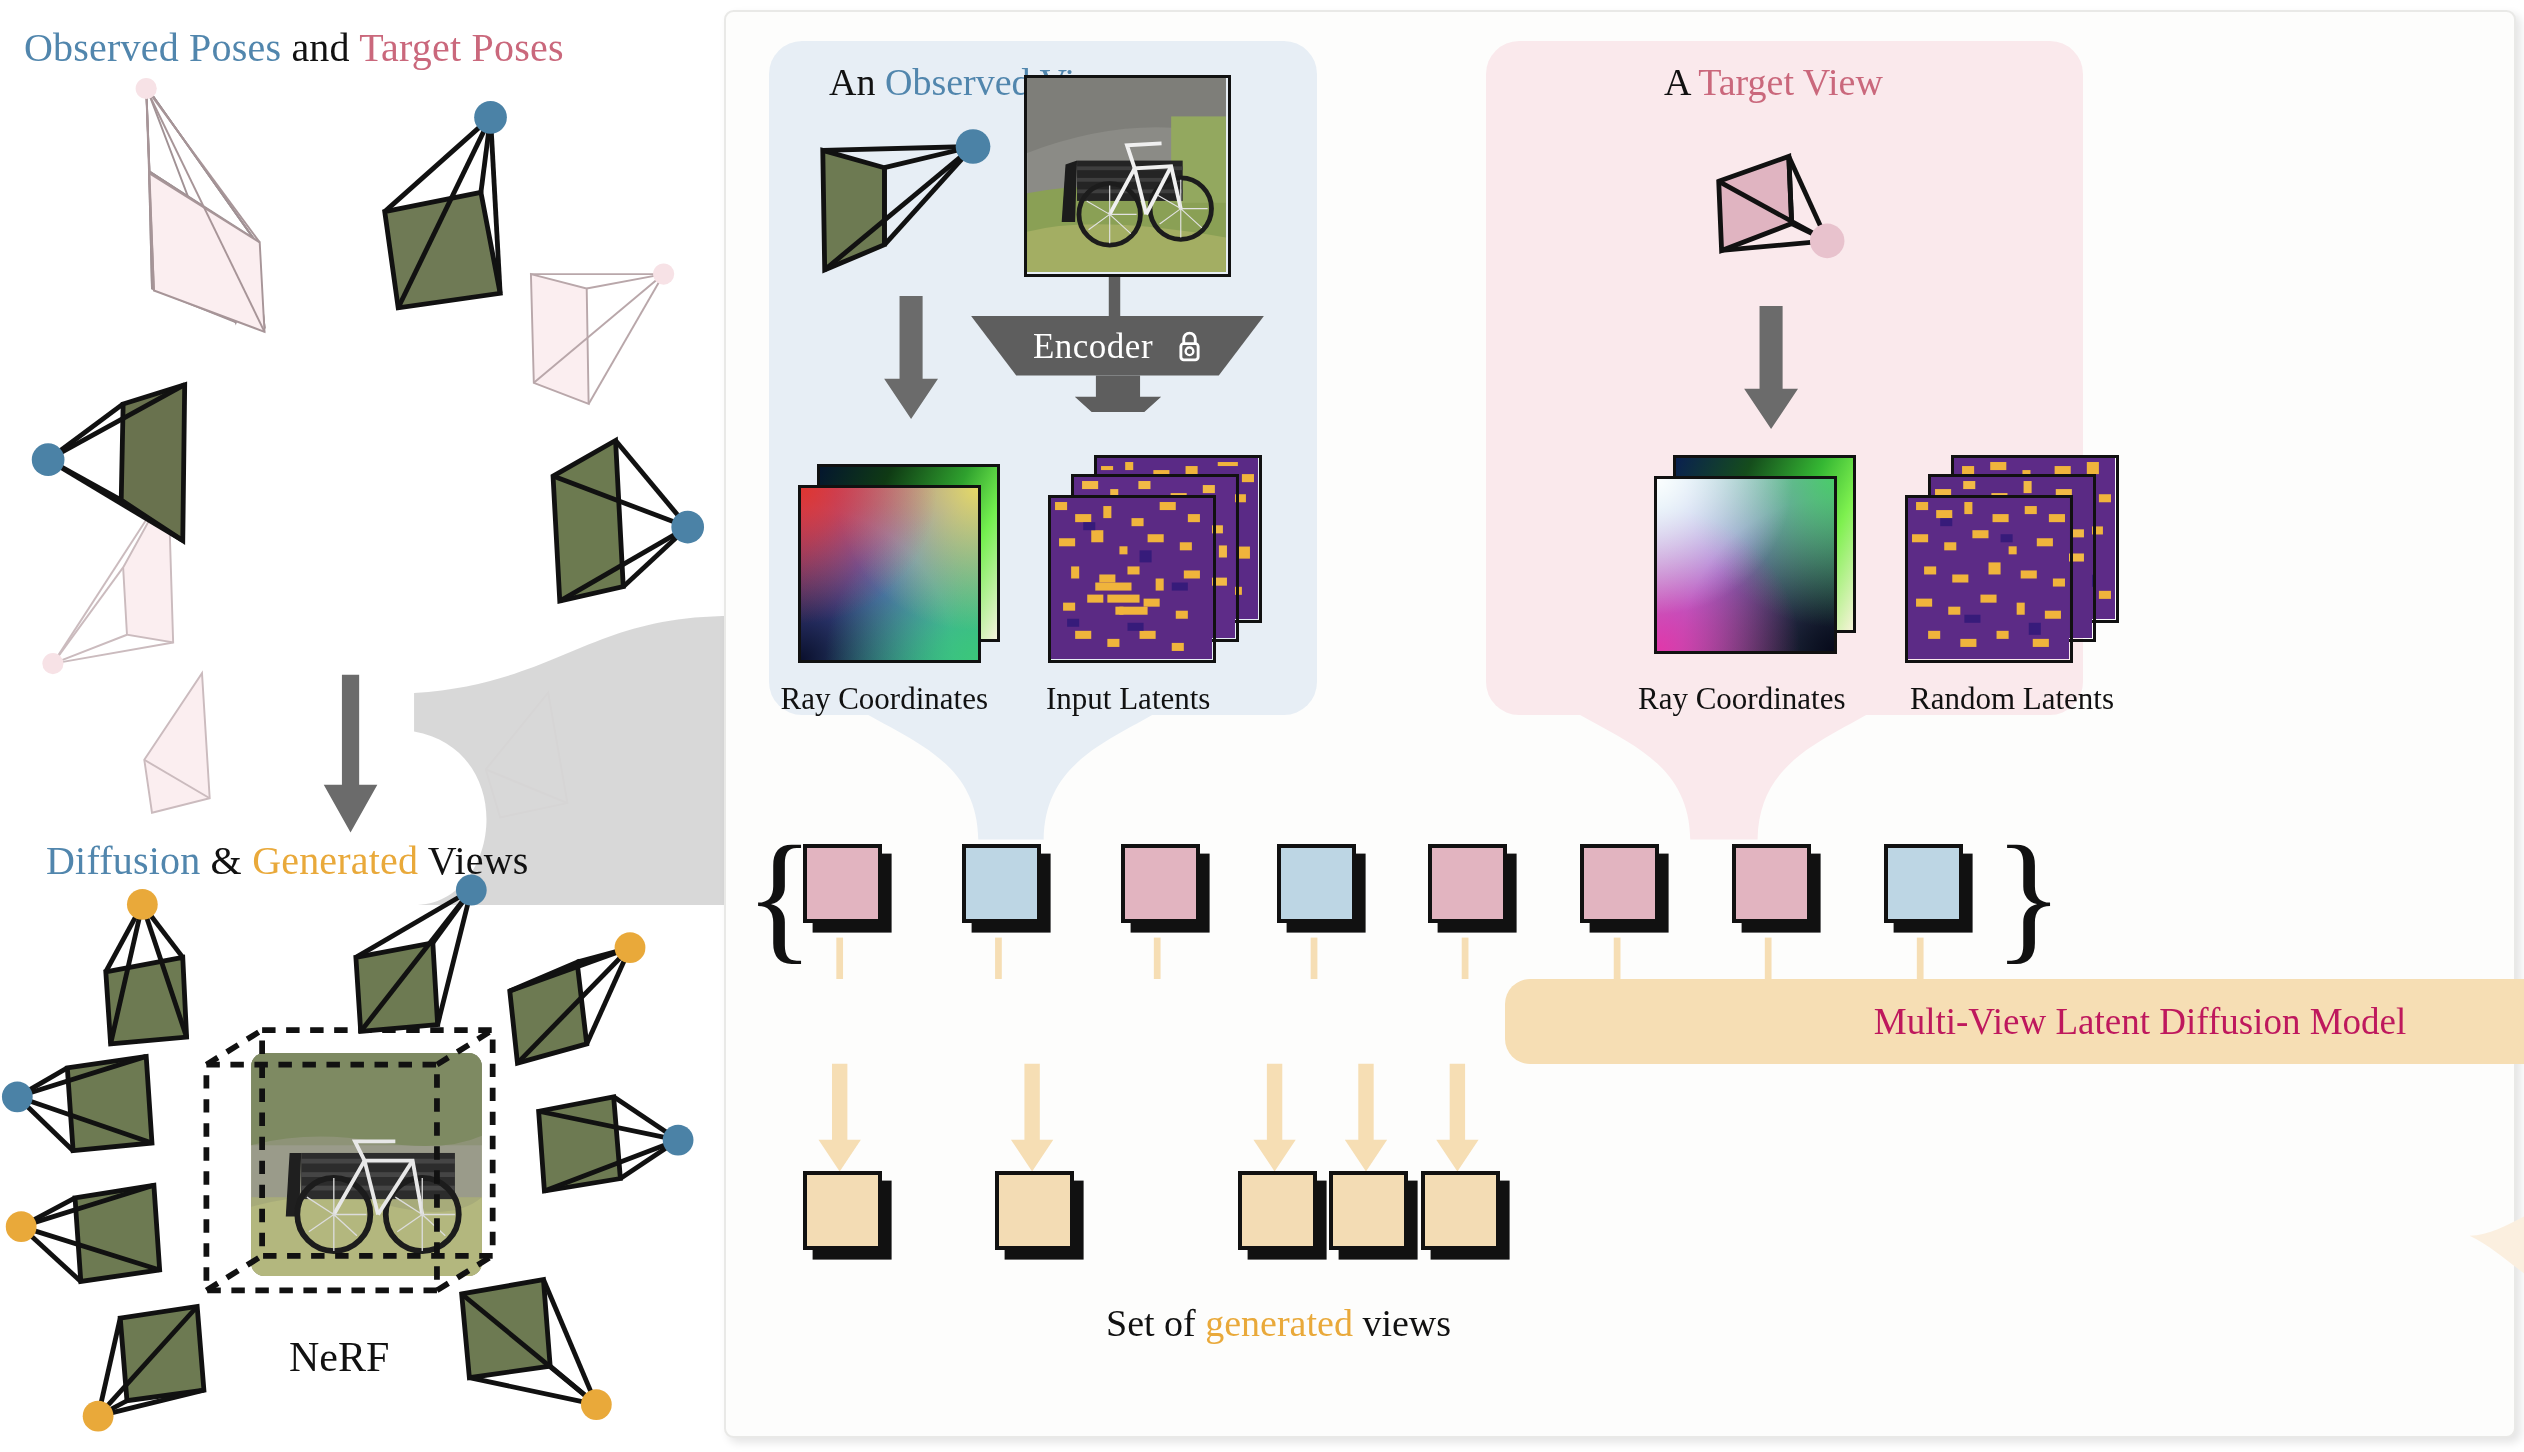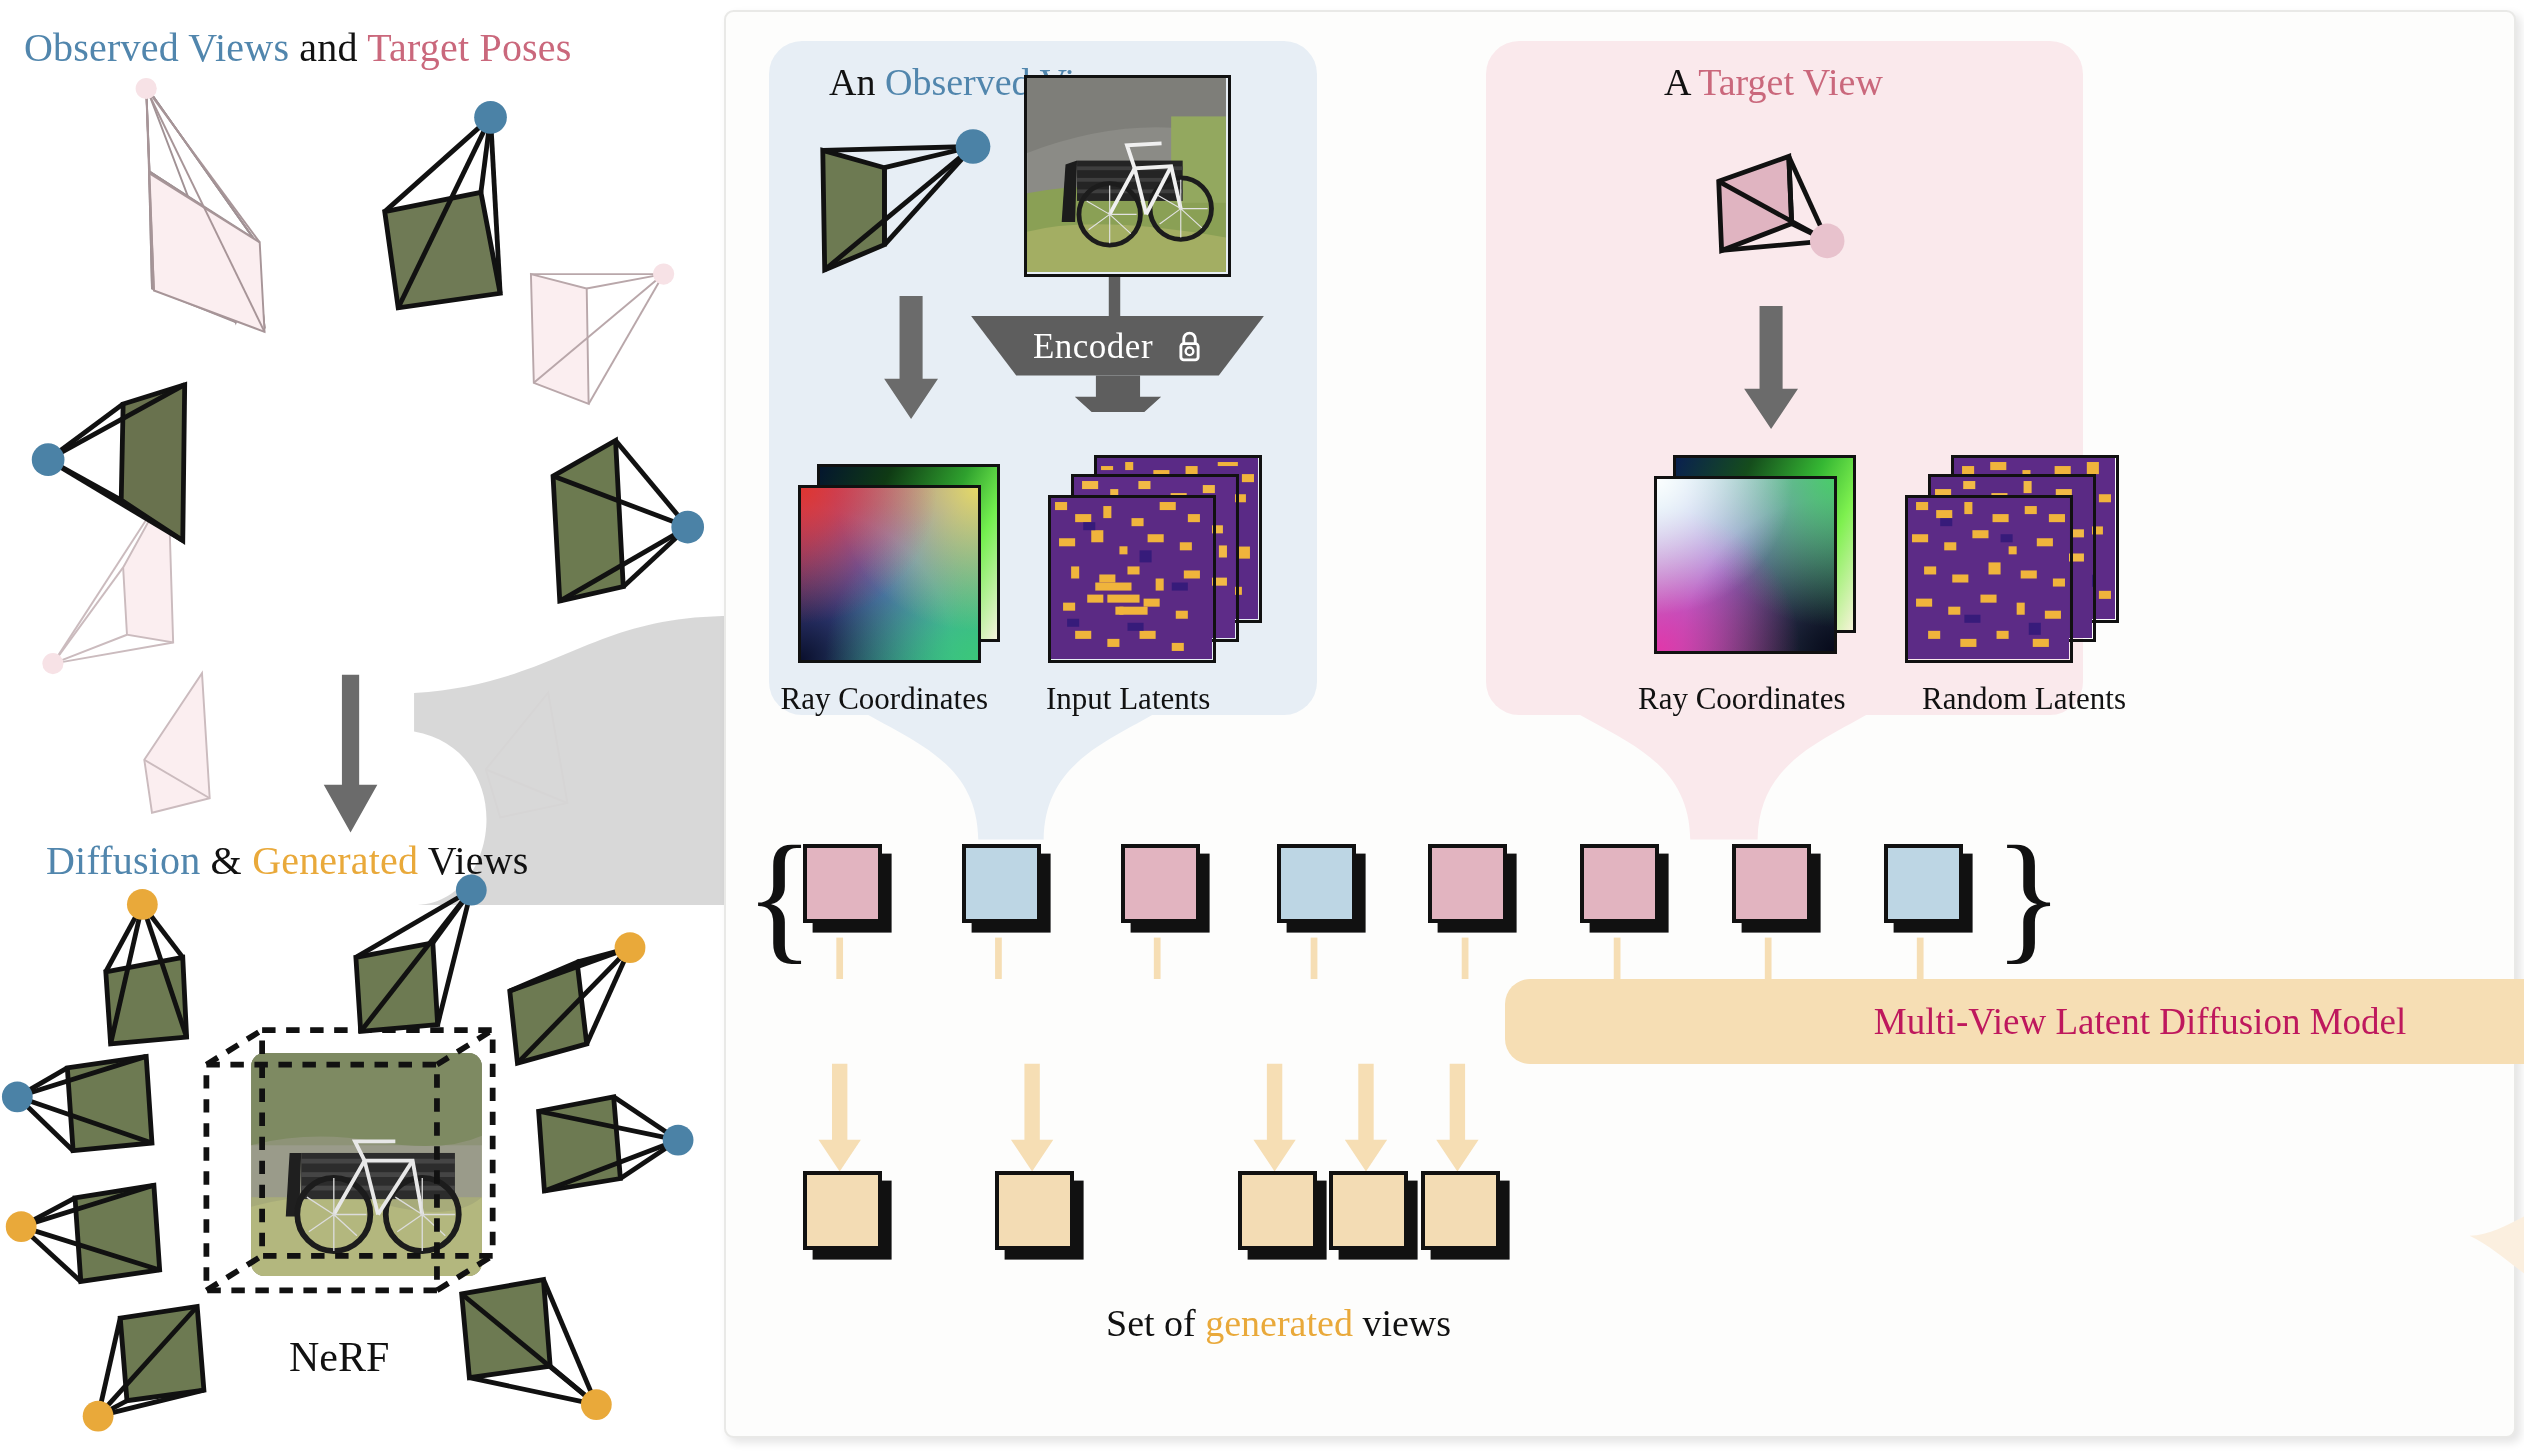--- a/index.html
+++ b/index.html
@@ -69,21 +69,21 @@
   .rightlabel{position:absolute;font-size:38px;color:#111;line-height:1.22;white-space:nowrap;}
 
   svg.ovl{position:absolute;left:0;top:0;overflow:visible;pointer-events:none;}
 </style>
 </head>
 <body>
 
 <div class="abs" id="left-panel">
 
   <div class="abs heading" style="left:24px;top:24px;">
-    <span class="c-obs">Observed Views</span><span class="c-blk"> and </span><span class="c-tgt">Target Poses</span>
+    <span class="c-obs">Observed Poses</span><span class="c-blk"> and </span><span class="c-tgt">Target Poses</span>
   </div>
 
   <svg class="ovl" width="731" height="654" viewBox="0 0 760 680">
     <defs>
       <clipPath id="cl1">
           <polygon points="128,186 182,160 184,223 130,244"></polygon>
         </clipPath>
       <clipPath id="cl2">
           <polygon points="120,427 193,400 192,561 124,520"></polygon>
         </clipPath>
@@ -639,21 +639,21 @@
             <rect x="8" y="5" width="3" height="2"></rect>
               <rect x="23" y="9" width="3" height="2"></rect>
               <rect x="14" y="29" width="4" height="2"></rect>
             <rect x="30" y="31" width="3" height="3"></rect>
           </g>
         </svg>
       </div>
     </div>
 
     <div class="lbl" style="left:152px;top:640px;">Ray Coordinates</div>
-    <div class="lbl" style="left:436px;top:640px;">Random Latents</div>
+    <div class="lbl" style="left:424px;top:640px;">Random Latents</div>
   </div>
 
   <div class="brace" style="left:19px;top:813px;">{</div>
   <div class="brace" style="left:1268px;top:813px;">}</div>
 
   <div id="views-row" class="abs" style="left:77px;top:832px;width:1193px;height:106px;">
     <div class="lsq pink" style="left:0px;top:0;"></div>
     <div class="lsq blue" style="left:159px;top:0;"></div>
     <div class="lsq pink" style="left:318px;top:0;"></div>
     <div class="lsq blue" style="left:474px;top:0;"></div>

